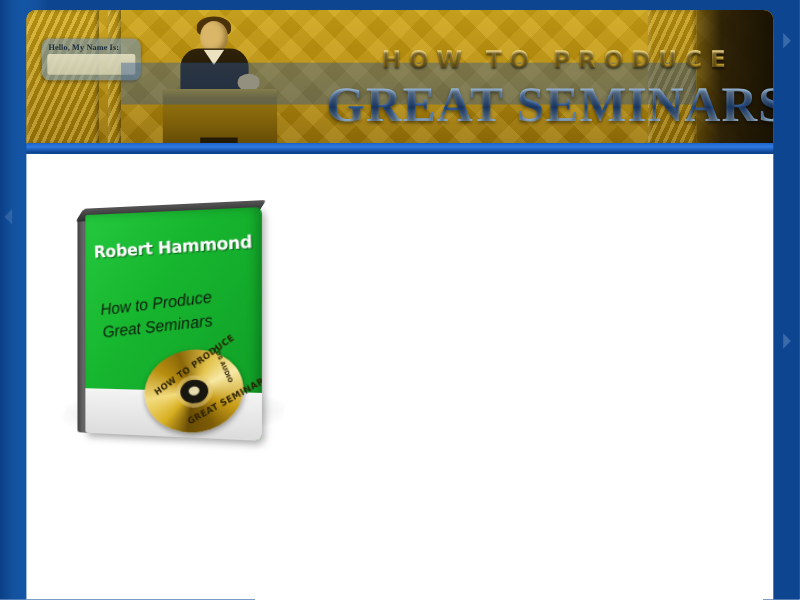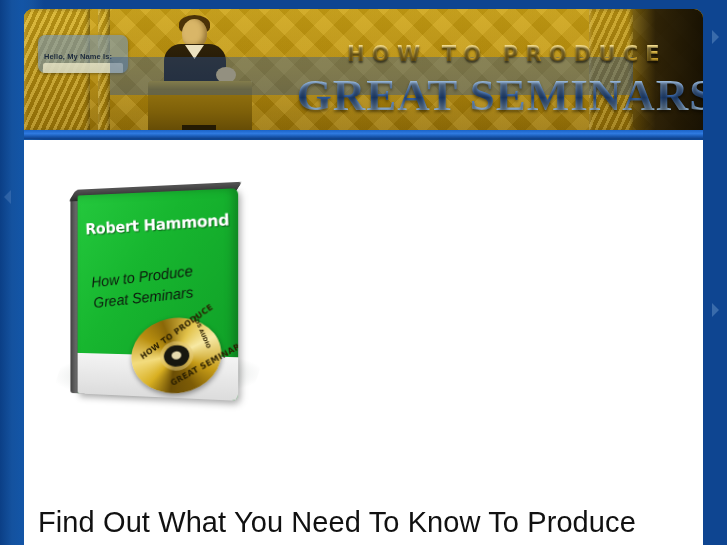--- a/index.html
+++ b/index.html
@@ -88,23 +88,24 @@
     width:90px; height:38px;
     border-radius:7px;
     background:rgba(118,150,182,.62);
     box-shadow:0 1px 3px rgba(0,0,0,.35);
     overflow:hidden;
   }
   #name-badge-label {
     display:block;
     font-size:7.5px; font-weight:bold;
     color:#1c2a3c;
-    padding:17px 0 2px 6px;
+    padding:3px 0 2px 6px;
     letter-spacing:.1px;
     white-space:nowrap;
+    font-family:Liberation Serif, serif;
   }
   #name-badge-field {
     margin:0 5px;
     height:19px;
     background:linear-gradient(180deg, rgba(236,232,200,.80), rgba(226,220,182,.72));
     border-radius:2px;
   }
 
   
   #speaker { position:absolute; left:118px; top:6px; width:110px; height:116px; }
@@ -387,15 +388,14 @@
           <div id="cd-text-bottom">GREAT SEMINARS</div>
           <div id="cd-hub">
             <div id="cd-hub-hole"></div>
           </div>
         </div>
       </div>
     </div>
   </div>
 
 
-  <div id="bottom-headline">Find Out What You Need To Know To Produce</div>
 
 </div>
 
 </body></html>

